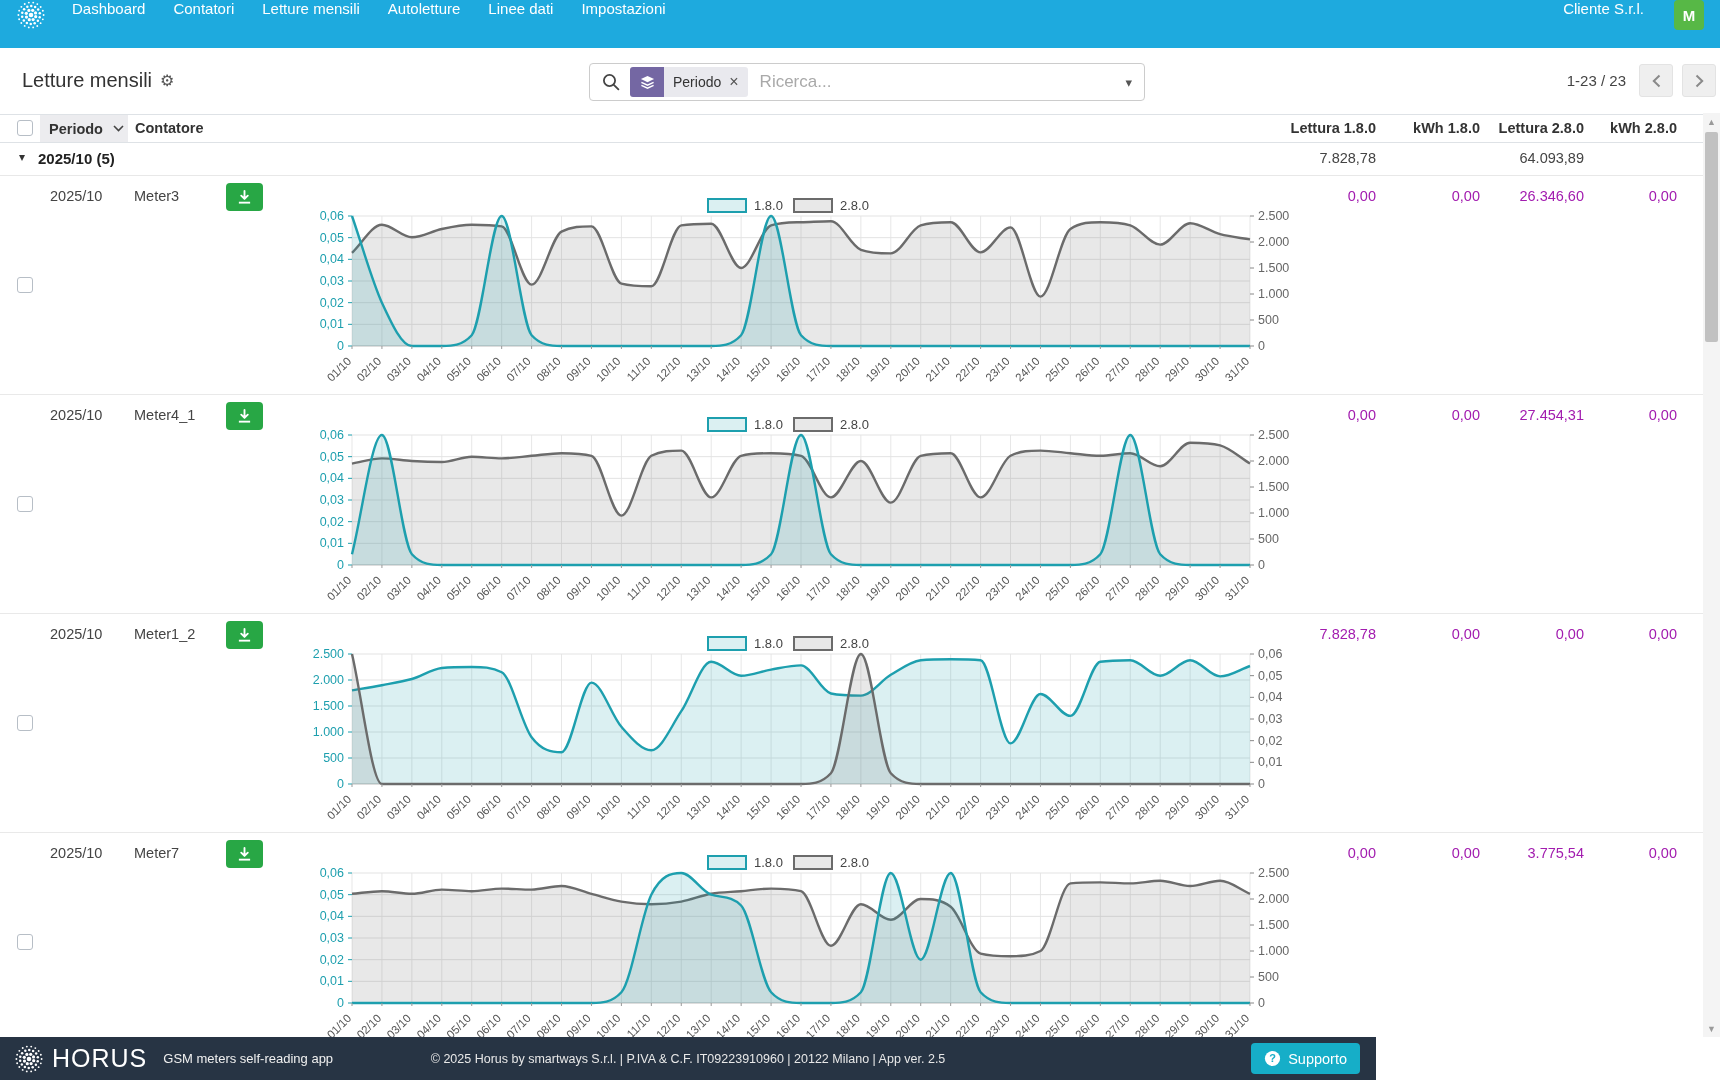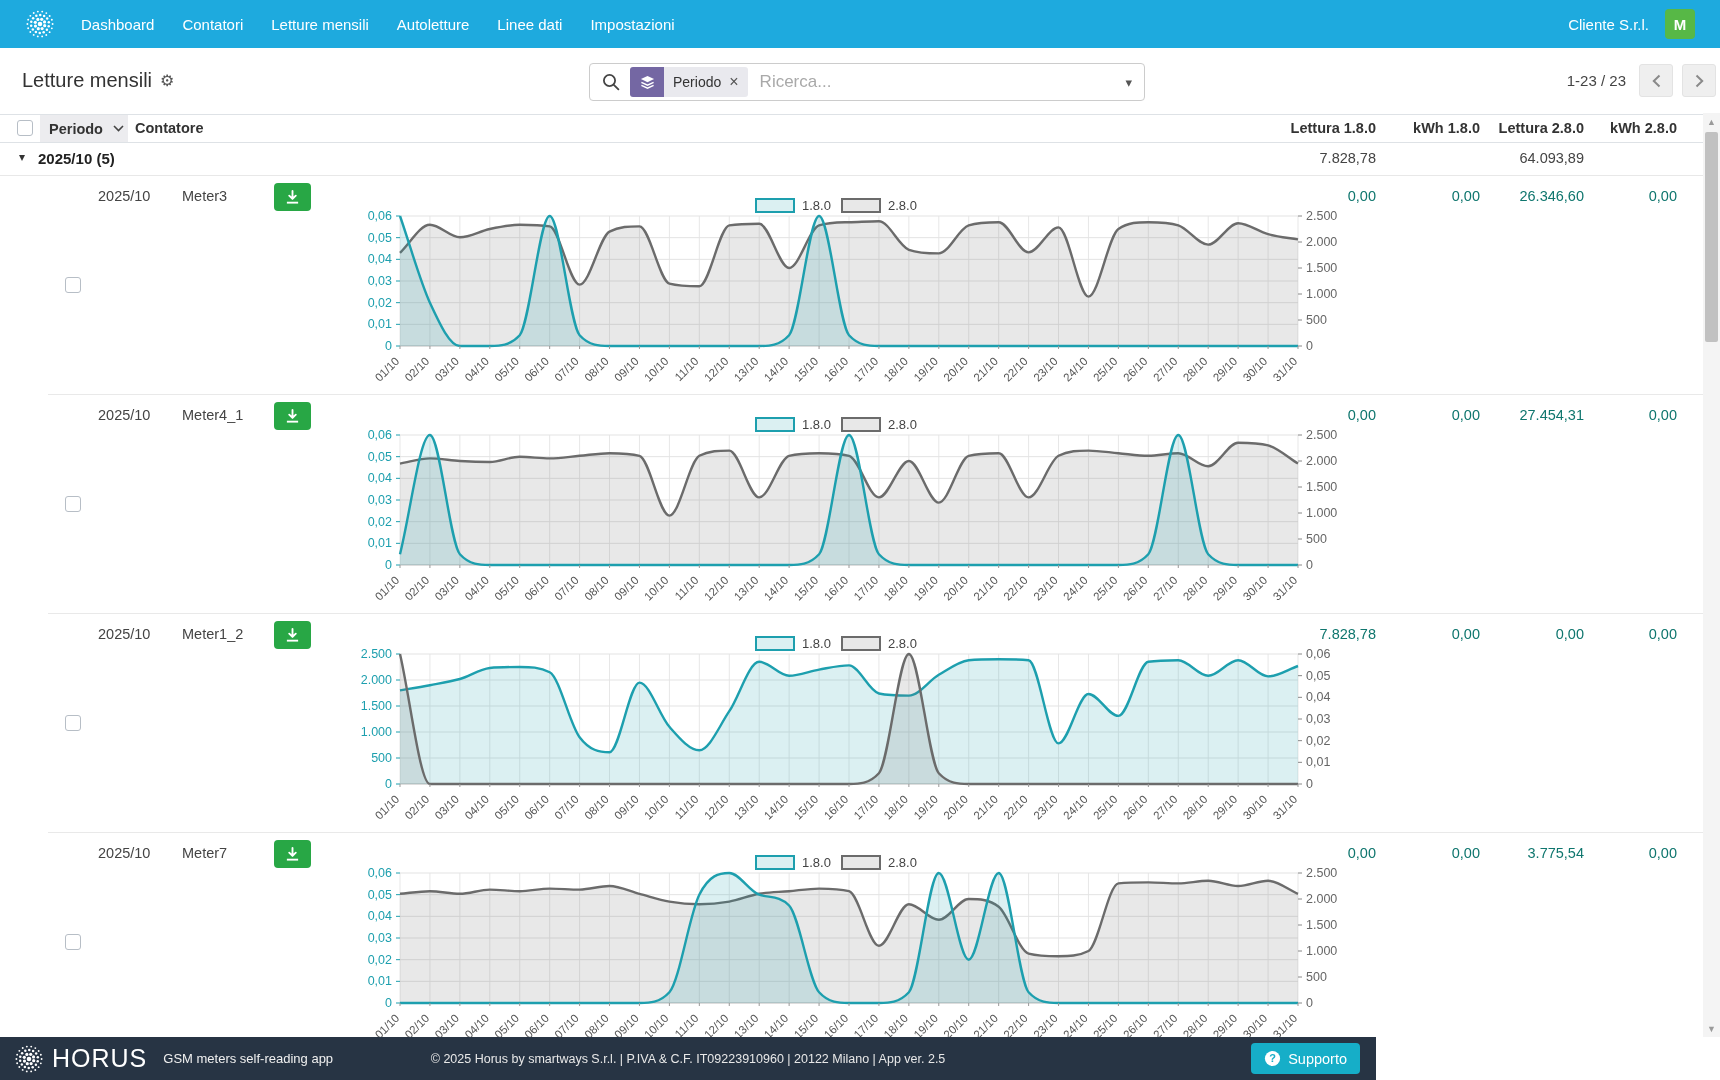--- a/index.html
+++ b/index.html
@@ -2,26 +2,26 @@
 <html><head>
 <meta charset="utf-8">
 <style>
   * { margin:0; padding:0; box-sizing:border-box; }
   html,body { width:1720px; height:1080px; }
   body { position:relative; overflow:hidden; background:#fff;
          font-family:"Liberation Sans", sans-serif; color:#333; }
 
   
   .topnav { position:absolute; left:0; top:0; width:1720px; height:48px;
-            background:#1eaade; display:flex; align-items:center; padding:0 25px; }
+            background:#1eaade; display:flex; padding:0 16px; }
   .topnav .logo { width:30px; height:30px; margin-right:26px; }
   .topnav .nav-items { display:flex; gap:28px; }
   .topnav .nav-item { color:#fff; font-size:15px; cursor:pointer; white-space:nowrap; }
   .topnav .spacer { flex:1; }
-  .topnav .user-label { color:#fff; font-size:15px; margin-right:16px; }
+  .topnav .user-label { color:#fff; font-size:15px; margin-right:30px; }
   .topnav .avatar { width:30px; height:30px; border-radius:4px; background:#57b846;
                     color:#fff; font-weight:bold; font-size:15px;
                     display:flex; align-items:center; justify-content:center; }
 
   
   .toolbar { position:absolute; left:0; top:48px; width:1720px; height:67px;
              border-bottom:1px solid #dee2e6; background:#fff; }
   .page-title { position:absolute; left:22px; top:21px; font-size:20px; color:#333;
                 display:flex; align-items:center; gap:8px; }
   .gear { font-size:16px; color:#555; cursor:pointer; }
@@ -60,26 +60,26 @@
   .th-contatore { position:absolute; left:135px; top:5px; cursor:pointer; }
   .num, .th-num { position:absolute; top:5px; text-align:left; cursor:pointer; }
   .c1 { right:327px; } .c2 { right:223px; } .c3 { right:119px; } .c4 { right:26px; }
 
   .tbody { position:absolute; left:0; top:143px; width:1703px; height:894px; overflow:hidden; }
   .group-row { position:relative; height:33px; border-bottom:1px solid #e8e8e8; }
   .group-row .gtoggle { position:absolute; left:19px; top:7px; font-size:12px; color:#333; cursor:pointer; }
   .group-row .glabel { position:absolute; left:38px; top:7px; font-size:15px; font-weight:bold; color:#222; }
   .group-row .num { top:7px; font-size:14.5px; color:#444; cursor:default; }
 
-  .row { position:relative; height:219px; border-bottom:1px solid #e9e9e9;margin-left:48px; }
+  .row { position:relative; height:219px; border-bottom:1px solid #e9e9e9; }
   .row .chk { top:101px; }
   .row .cell { position:absolute; top:12px; font-size:14.5px; color:#444; }
   .row .p-period { left:50px; }
   .row .p-meter { left:134px;text-align:right; }
-  .row .num { top:12px; font-size:14.5px; color:#0f766e; cursor:default; }
+  .row .num { top:12px; font-size:14.5px; color:#a21caf; cursor:default; }
   .dl-btn { position:absolute; left:226px; top:7px; width:37px; height:28px;
             background:#28a745; border:none; border-radius:4px; cursor:pointer;
             display:flex; align-items:center; justify-content:center; }
   .chart-wrap { position:absolute; left:300px; top:22px; width:1000px; height:196px; }
 
   
   .vscroll { position:absolute; right:0; top:113px; width:17px; height:924px; background:#f4f4f4; }
   .vscroll .sarr { position:absolute; left:0; width:17px; height:17px; color:#9a9a9a;
                    font-size:9px; display:flex; align-items:center; justify-content:center; cursor:pointer; }
   .vscroll .up { top:0; } .vscroll .down { bottom:0; }

